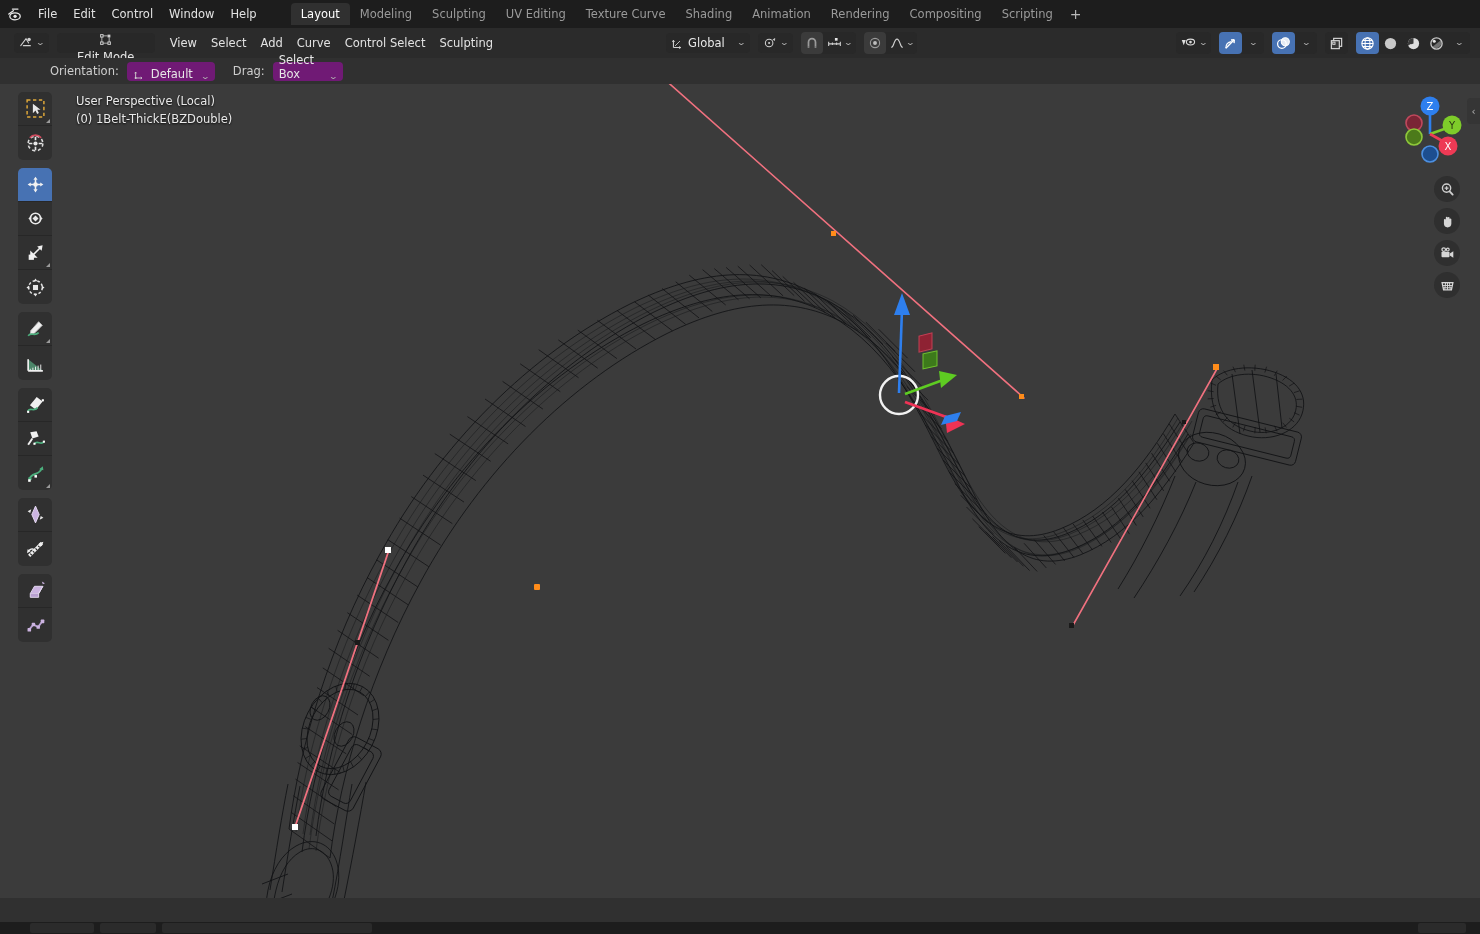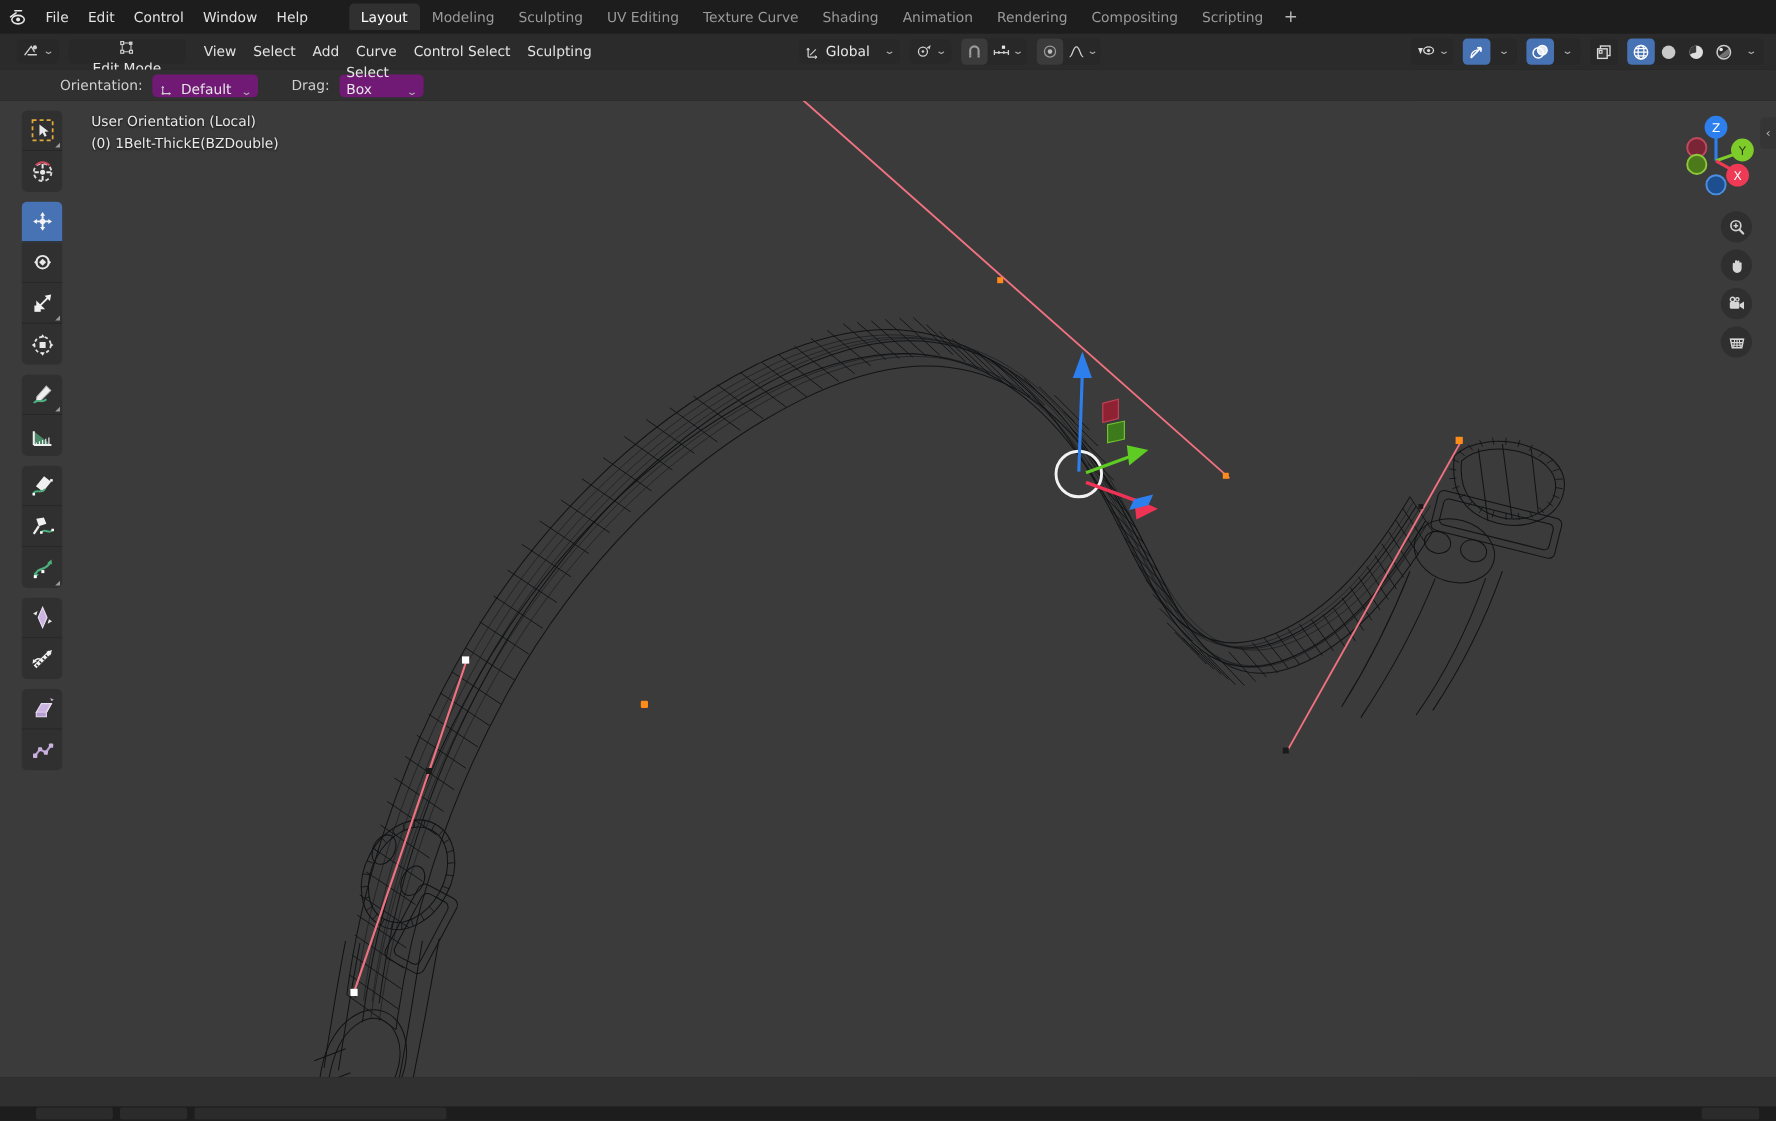--- a/index.html
+++ b/index.html
@@ -344,31 +344,31 @@
       <span>
         <svg width="12" height="12" viewBox="0 0 16 16">
           <path d="M3.5 12 L3.5 4 M3.5 12 L12 12" stroke="#cfcfcf" stroke-width="1.2" fill="none"></path>
           <path d="M3.5 4 L2.3 5.8 M3.5 4 L4.7 5.8 M12 12 L10.2 10.8 M12 12 L10.2 13.2" stroke="#cfcfcf" stroke-width="1" fill="none"></path>
           <circle cx="3.5" cy="12" r="1.3" fill="#cfcfcf"></circle>
         </svg>
       </span>
       <span style="flex:1;">Default</span>
       <span class="chev">⌄</span>
     </div>
-    <span class="ts-label" style="margin-left:20px;">Drag:</span>
+    <span class="ts-label" style="margin-left:10px;">Drag:</span>
     <div class="ts-field" style="width:70px;">
       <span style="flex:1;">Select Box</span>
       <span class="chev">⌄</span>
     </div>
   </div>
 
   <div class="viewport">
 
     <div class="vp-text">
-      <div>User Orientation (Local)</div>
+      <div>User Perspective (Local)</div>
       <div>(0) 1Belt-ThickE(BZDouble)</div>
     </div>
 
     <svg width="1480" height="814" style="position:absolute;left:0;top:0;">
       <defs>
         <g id="rung"></g>
       </defs>
 
       <g stroke="#111214" fill="none" stroke-width="0.85" opacity="0.97">
 

